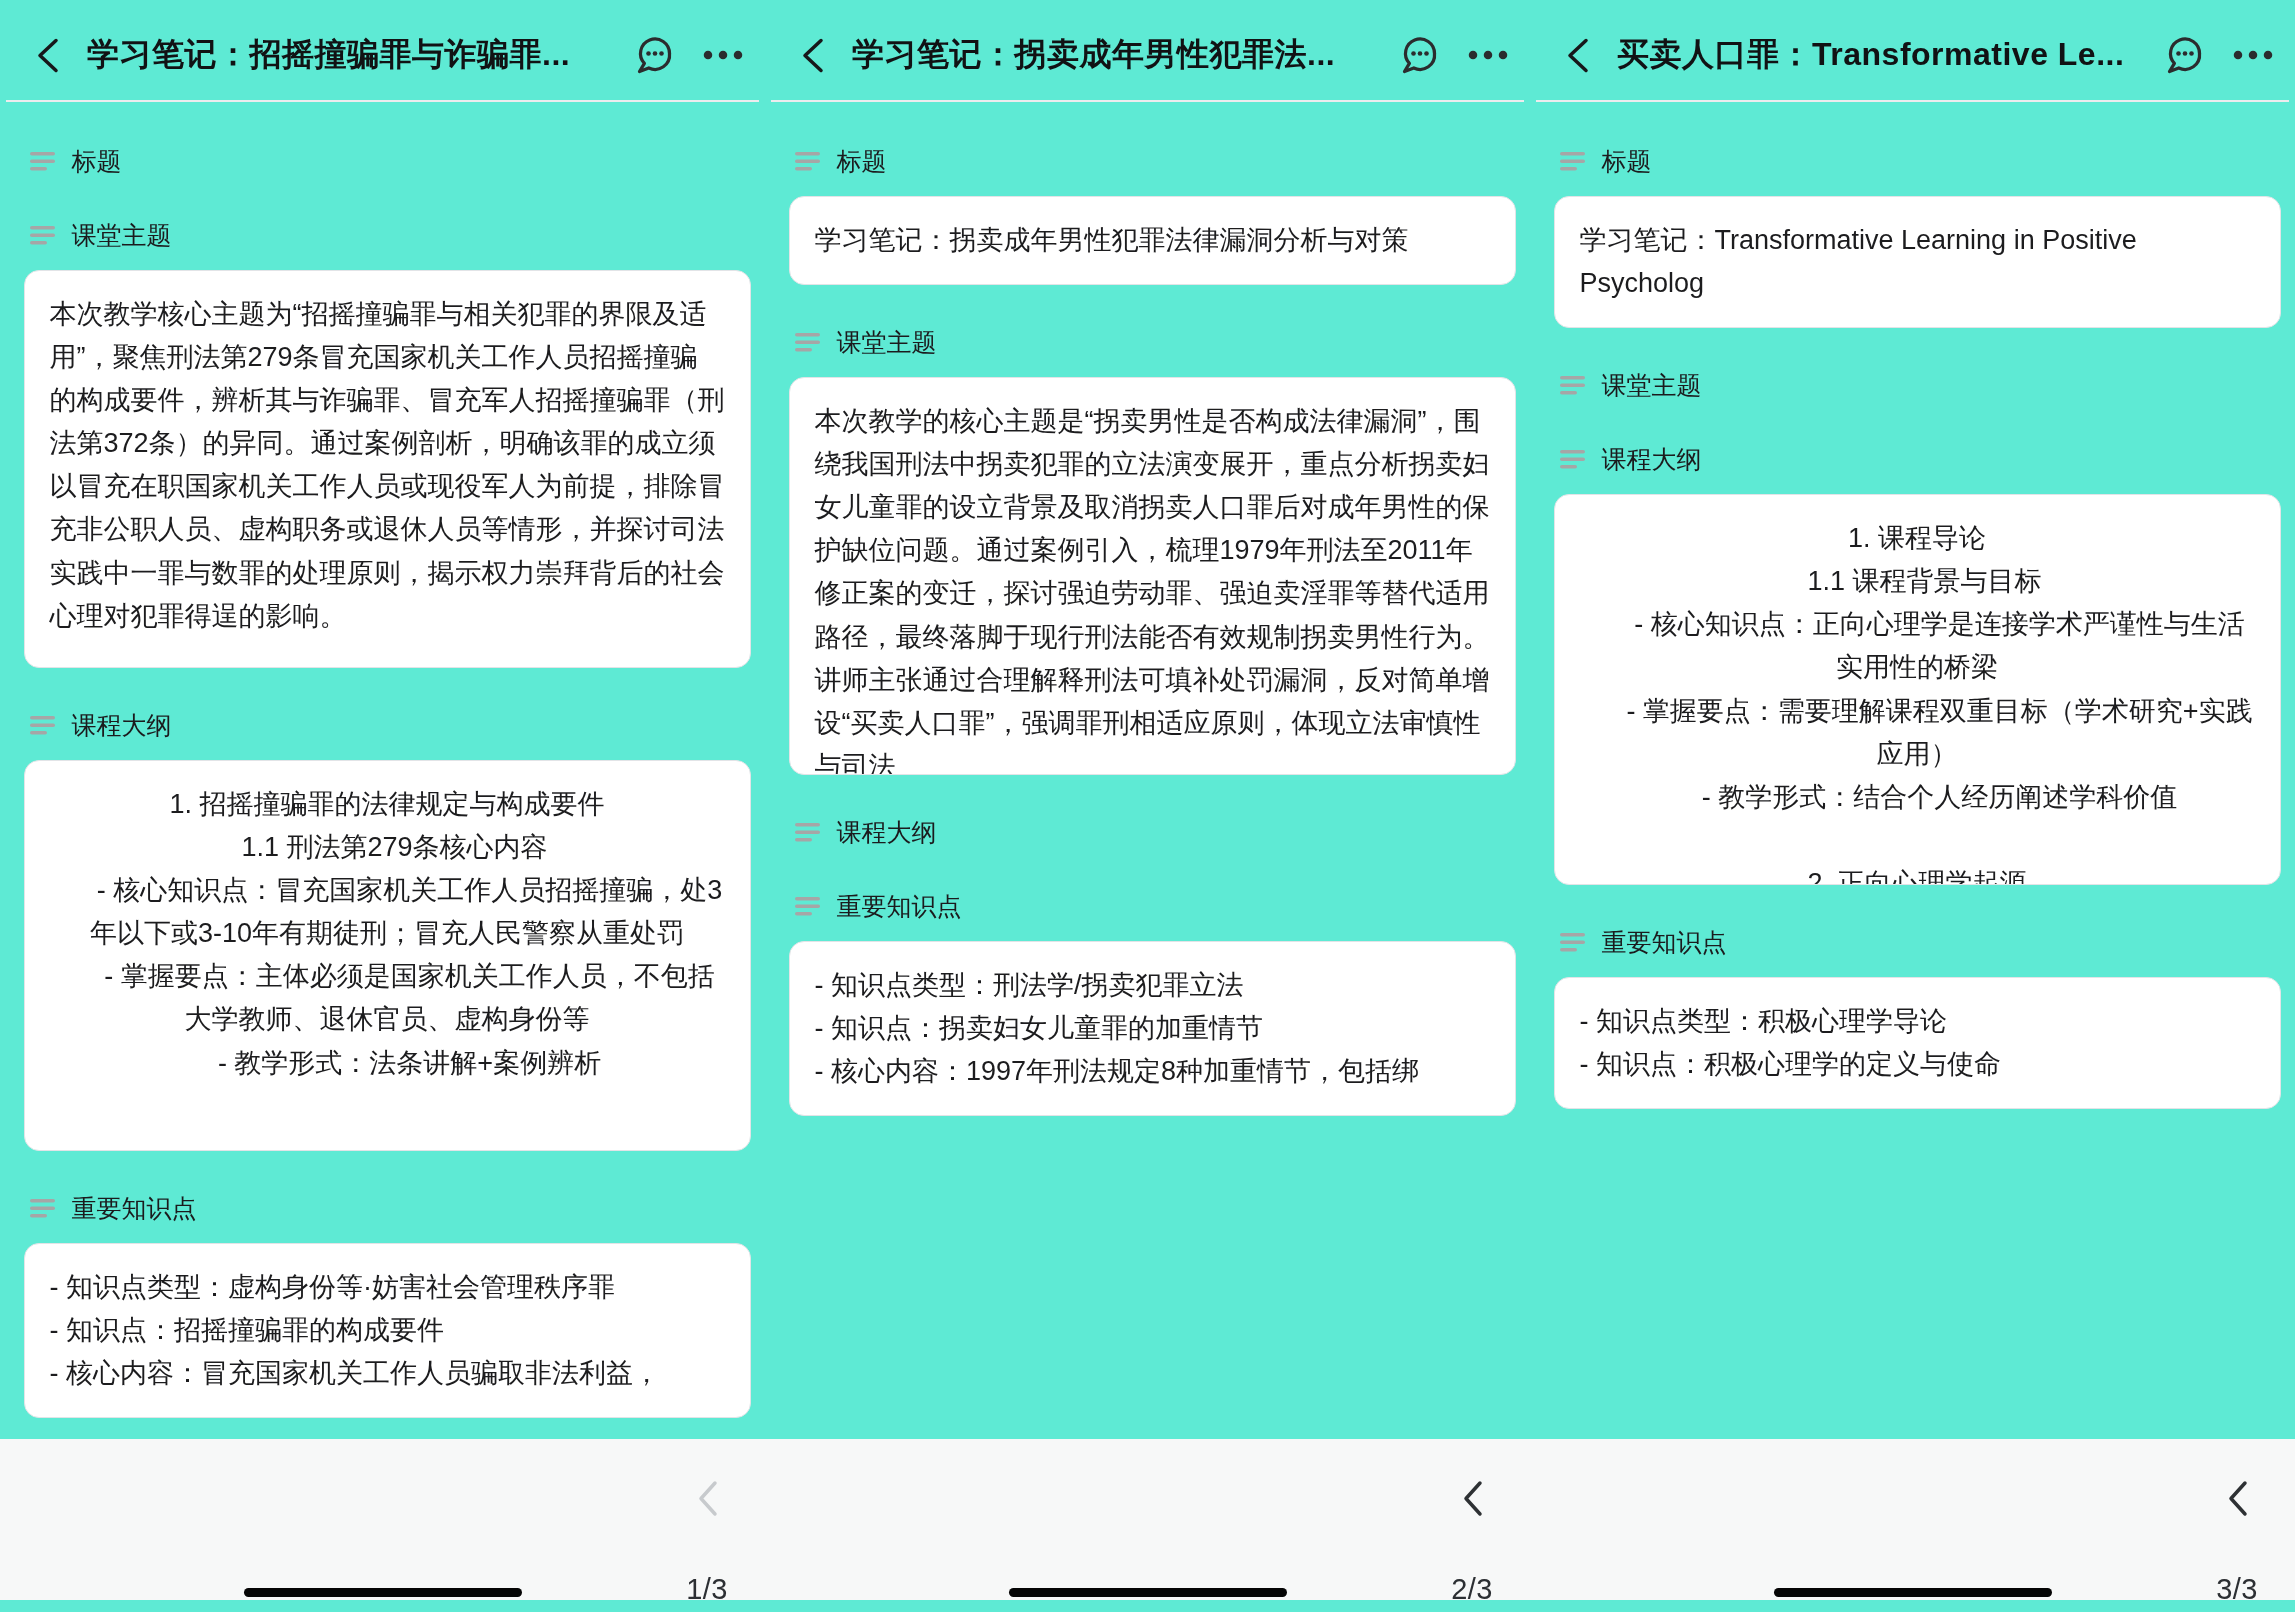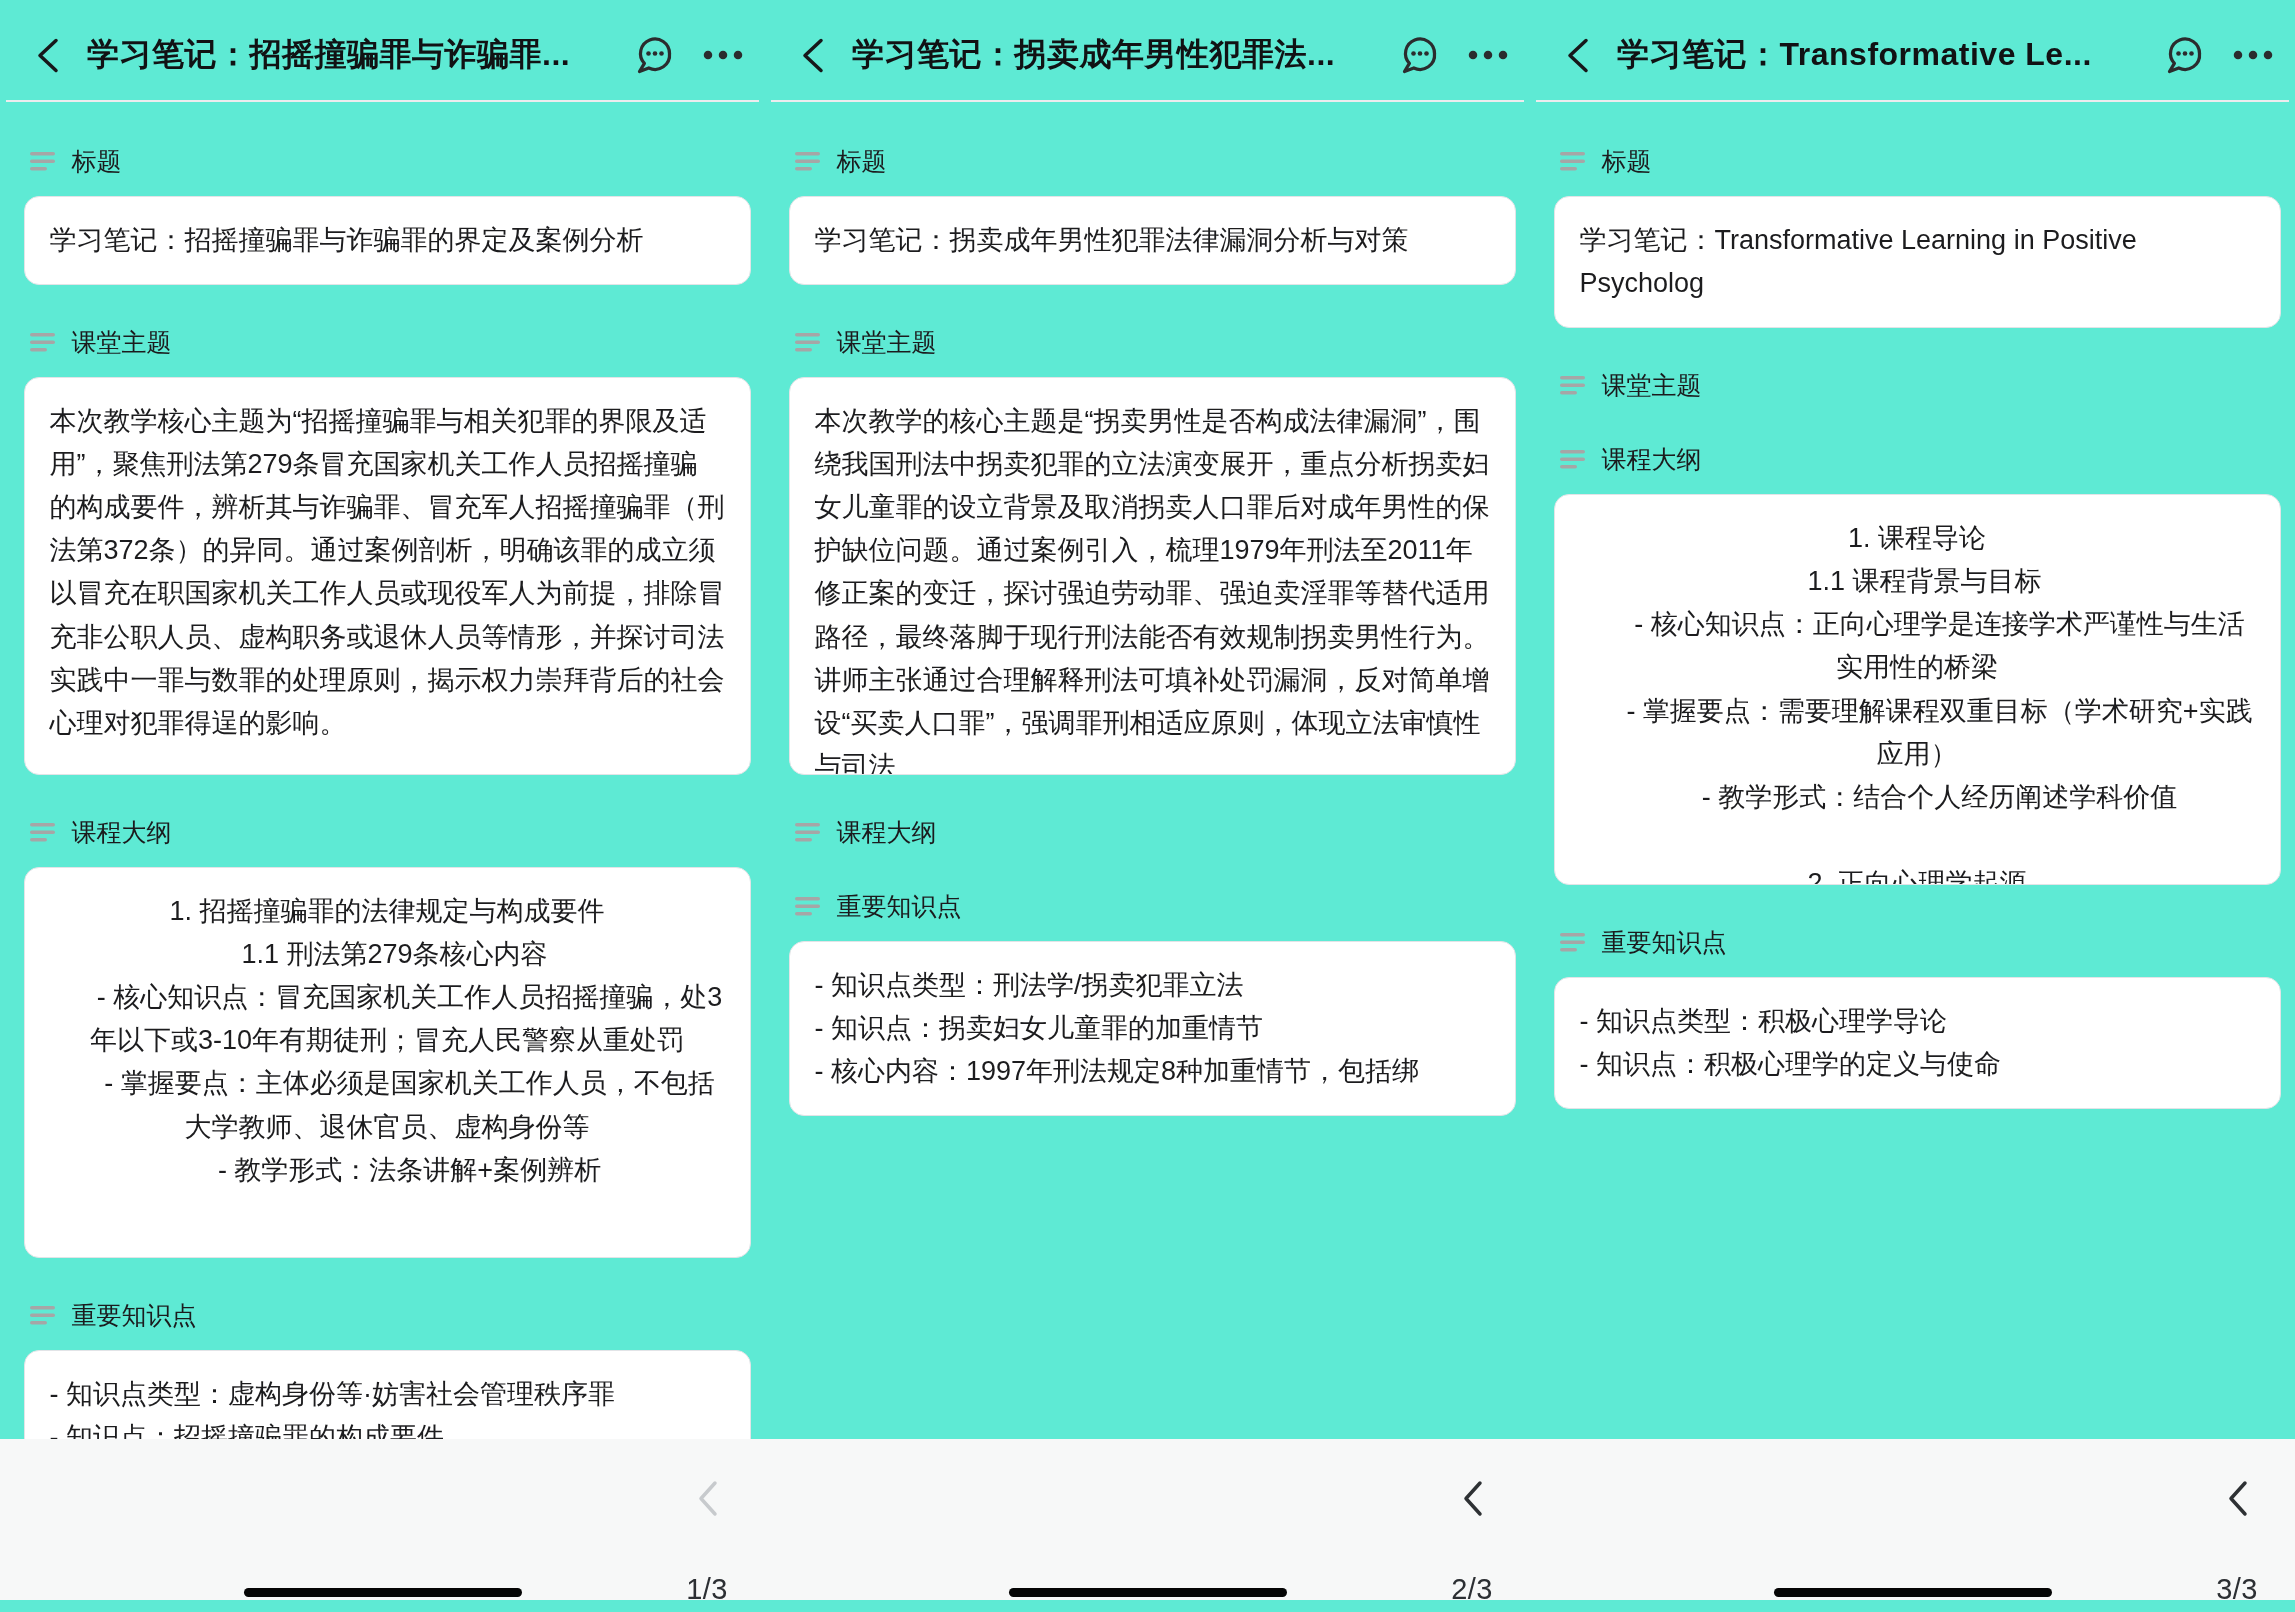--- a/index.html
+++ b/index.html
@@ -92,23 +92,20 @@
   <div class="nav-divider"></div>
   <div class="content">
     <div class="field-label">
       <svg class="label-icon" viewBox="0 0 52 40">
           <rect x="0" y="2" width="50" height="7" rx="3.5" fill="#a6a6a6"></rect>
           <rect x="0" y="17" width="50" height="7" rx="3.5" fill="#a6a6a6"></rect>
           <rect x="0" y="32" width="34" height="7" rx="3.5" fill="#a6a6a6"></rect>
         </svg>
       <span>标题</span>
     </div>
-    <div class="box title-box">
-        <span>学习笔记：招摇撞骗罪与诈骗罪的界定及案例分析</span>
-      </div>
 
     <div class="field-label later">
       <svg class="label-icon" viewBox="0 0 52 40">
           <rect x="0" y="2" width="50" height="7" rx="3.5" fill="#a6a6a6"></rect>
           <rect x="0" y="17" width="50" height="7" rx="3.5" fill="#a6a6a6"></rect>
           <rect x="0" y="32" width="34" height="7" rx="3.5" fill="#a6a6a6"></rect>
         </svg>
       <span>课堂主题</span>
     </div>
     <div class="box theme-box">本次教学核心主题为“招摇撞骗罪与相关犯罪的界限及适用”，聚焦刑法第279条冒充国家机关工作人员招摇撞骗的构成要件，辨析其与诈骗罪、冒充军人招摇撞骗罪（刑法第372条）的异同。通过案例剖析，明确该罪的成立须以冒充在职国家机关工作人员或现役军人为前提，排除冒充非公职人员、虚构职务或退休人员等情形，并探讨司法实践中一罪与数罪的处理原则，揭示权力崇拜背后的社会心理对犯罪得逞的影响。</div>
@@ -244,21 +241,21 @@
   </div>
 </div>
 
 <div class="screen">
   <div class="navbar">
     <div class="back-btn">
       <svg viewBox="0 0 46 70" width="23" height="35">
           <polyline points="40,5 8,35 40,65" fill="none" stroke="#17181a" stroke-width="7" stroke-linecap="round" stroke-linejoin="round"></polyline>
         </svg>
     </div>
-    <div class="nav-title">学习笔记：Transformative Le...</div>
+    <div class="nav-title">买卖人口罪：Transformative Le...</div>
     <div class="chat-btn">
       <svg viewBox="0 0 80 82" width="40" height="41">
         <path d="M69 37a29 29 0 1 0-50.2 19.7L9 73l18.6-7.1A29 29 0 0 0 69 37Z" fill="none" stroke="#2b2c2e" stroke-width="6.5" stroke-linejoin="round"></path>
         <circle cx="27" cy="37" r="4.6" fill="#2b2c2e"></circle>
           <circle cx="40" cy="37" r="4.6" fill="#2b2c2e"></circle>
           <circle cx="53" cy="37" r="4.6" fill="#2b2c2e"></circle>
       </svg>
     </div>
     <div class="more-btn">
       <svg viewBox="0 0 80 20" width="40" height="10">

